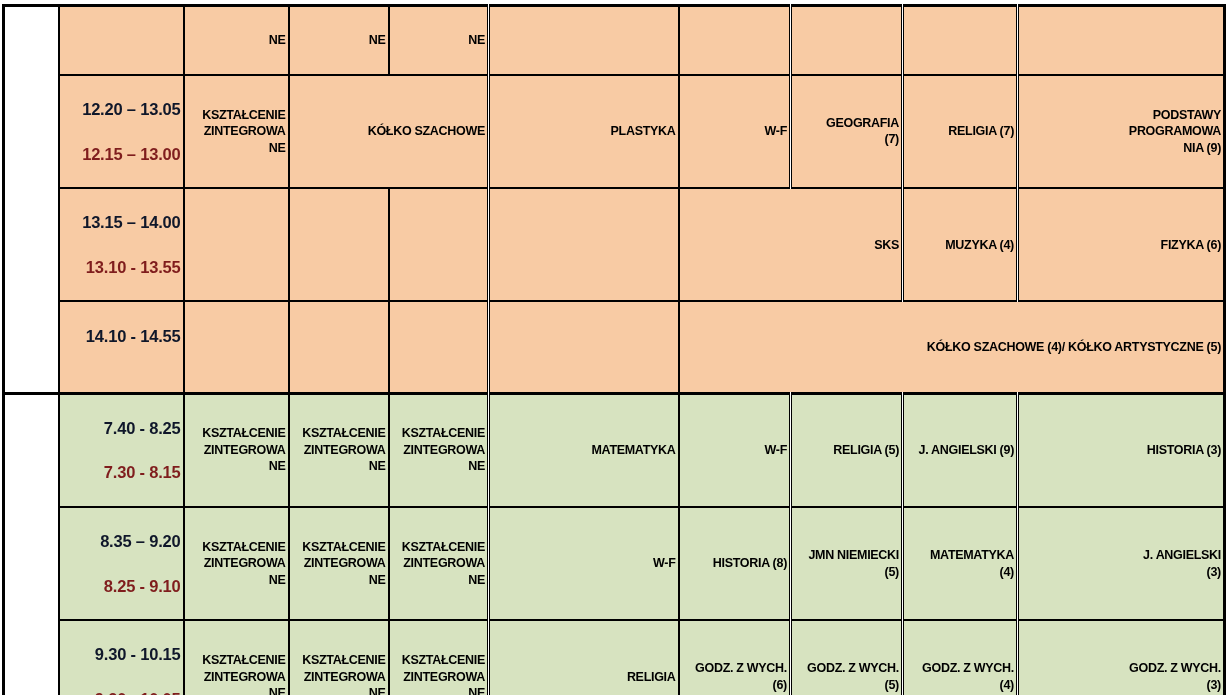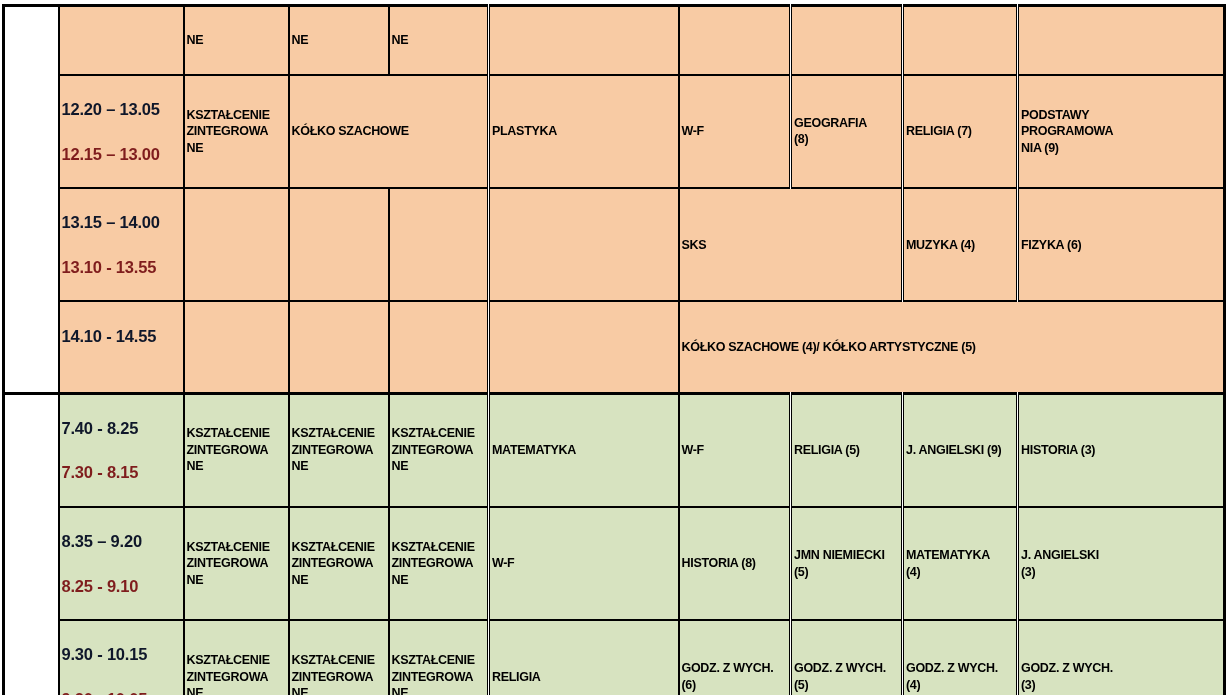--- a/index.html
+++ b/index.html
@@ -11,21 +11,21 @@
   }
   .sheet { position: absolute; top: 4px; left: 2px; }
   table.timetable {
     border-collapse: collapse;
     table-layout: fixed;
     width: 1221px;
     border: 3px solid #000;
   }
   td {
     border: 2px solid #000;
-    text-align: left;
+    text-align: right;
     vertical-align: middle;
     font-weight: bold;
     font-size: 12.5px;
     letter-spacing: -0.3px;
     line-height: 1.32;
     color: #000;
     white-space: pre-line;
     padding: 0 2px;
     overflow: hidden;
   }
@@ -77,21 +77,21 @@
         <div class="t-red">12.20 – 13.05</div>
         <div class="t-black">12.15 – 13.00</div>
       </td>
       <td class="slot">KSZTAŁCENIE
 ZINTEGROWA
 NE</td>
       <td class="slot" colspan="2">KÓŁKO SZACHOWE</td>
       <td class="slot dbl">PLASTYKA</td>
       <td class="slot">W-F</td>
       <td class="slot dbl">GEOGRAFIA
-(8)</td>
+(7)</td>
       <td class="slot dbl">RELIGIA (7)</td>
       <td class="slot dbl">PODSTAWY
 PROGRAMOWA
 NIA (9)</td>
     </tr>
     <tr style="height:50px">
       <td class="time">
         <div class="t-red">13.15 – 14.00</div>
         <div class="t-black">13.10 - 13.55</div>
       </td>

